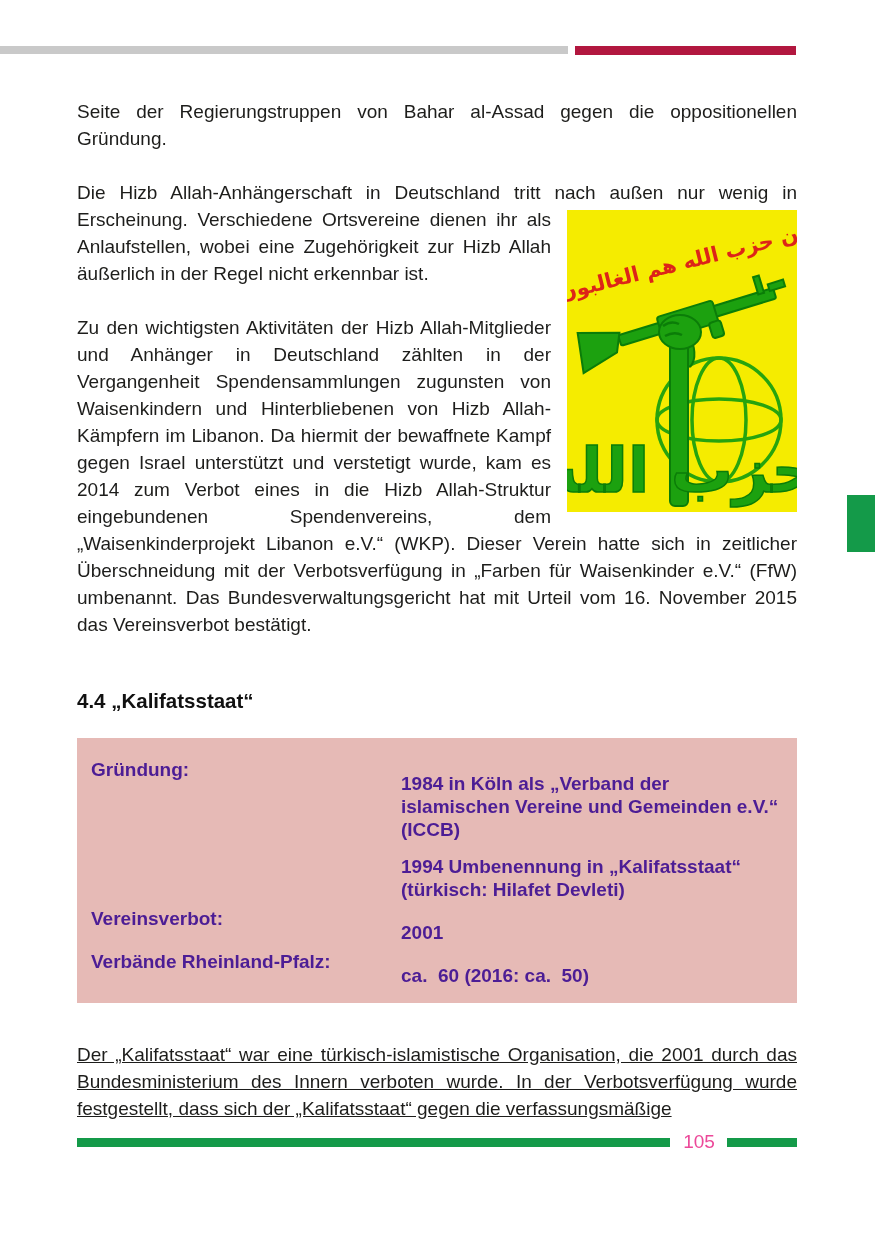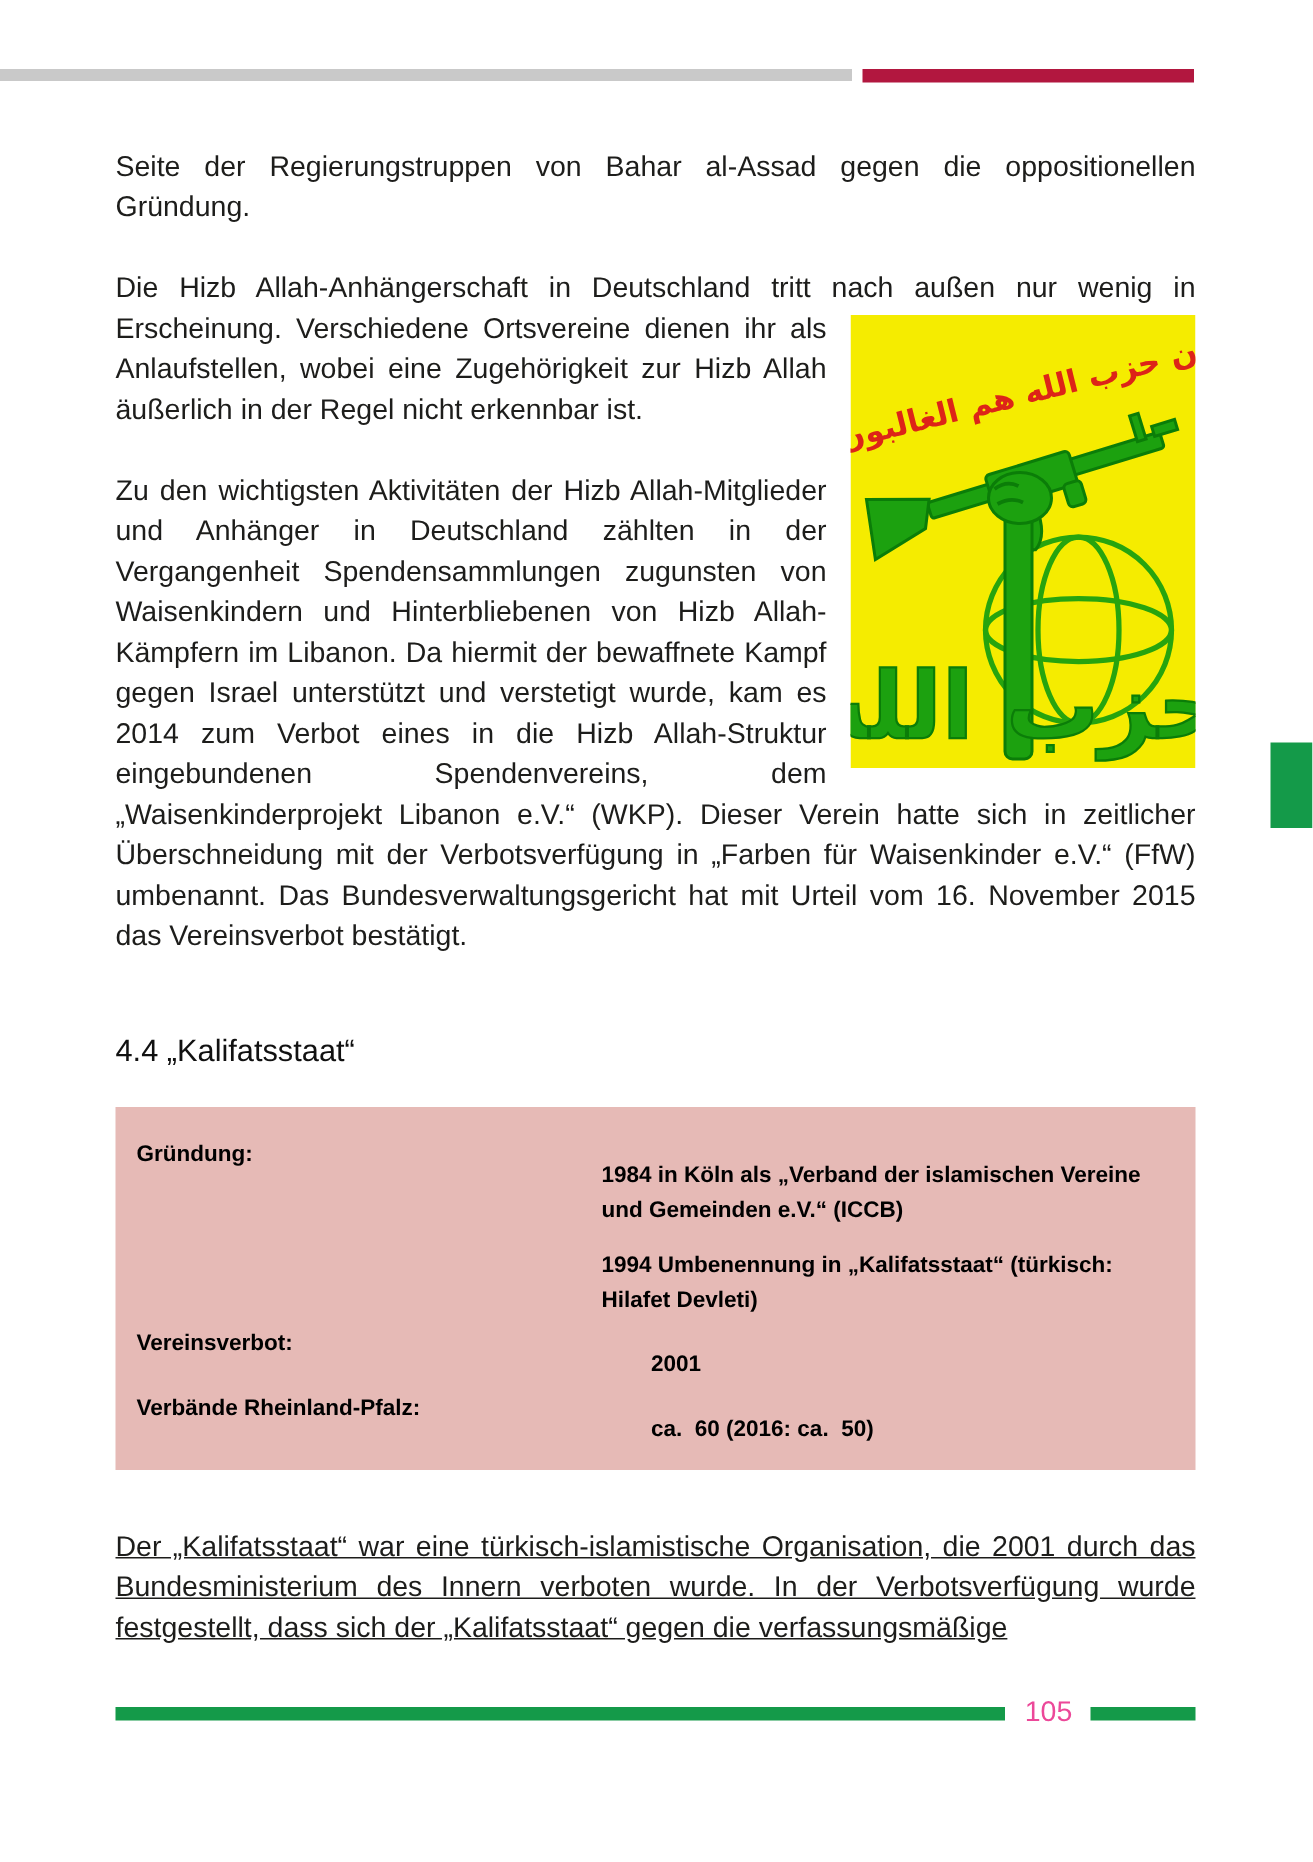--- a/index.html
+++ b/index.html
@@ -11,25 +11,25 @@
   .bar-gray{position:absolute;top:46px;left:0;width:568px;height:8px;background:#c9c9c9;}
   .bar-red{position:absolute;top:46px;left:575px;width:221px;height:9px;background:#b2173f;}
   .side-tab{position:absolute;top:495px;left:847px;width:28px;height:57px;background:#149a49;}
 
   .content{position:absolute;left:77px;top:98px;width:720px;}
   p.body{font-size:19px;line-height:27px;text-align:justify;margin:0 0 27px 0;hyphens:auto;}
   p.last{margin-bottom:0;text-decoration:underline;}
 
   .logo-float{float:right;width:230px;height:302px;margin:4px 0 10px 16px;display:block;}
 
-  h2.section{font-size:20.5px;line-height:26px;font-weight:normal;margin:50px 0 24px 0;color:#111;}
+  h2.section{font-size:20.5px;line-height:26px;font-weight:bold;margin:50px 0 24px 0;color:#111;}
 
   .infobox{background:#e6bab6;padding:20px 14px 16px 14px;margin:0 0 38px 0;}
-  .ibrow{display:grid;grid-template-columns:310px 1fr;font-weight:bold;font-size:15px;line-height:23px;color:#000000;}
-  .ibrow + .ibrow{margin-top:6px;gap:33px;}
+  .ibrow{display:grid;grid-template-columns:310px 1fr;font-weight:bold;font-size:19px;line-height:23px;color:#4c1d95;}
+  .ibrow + .ibrow{margin-top:6px;}
   .ibval p{margin:14px 0 8px 0;}
   .ibval p:last-child{margin-bottom:0;}
 
   .footer-rule-long{position:absolute;top:1138px;left:77px;width:593px;height:9px;background:#149a49;}
   .page-num{position:absolute;top:1131px;left:674px;width:50px;text-align:center;font-size:19px;color:#ec4899;}
   .footer-rule-short{position:absolute;top:1138px;left:727px;width:70px;height:9px;background:#149a49;}
 </style>
 </head>
 <body>
 

